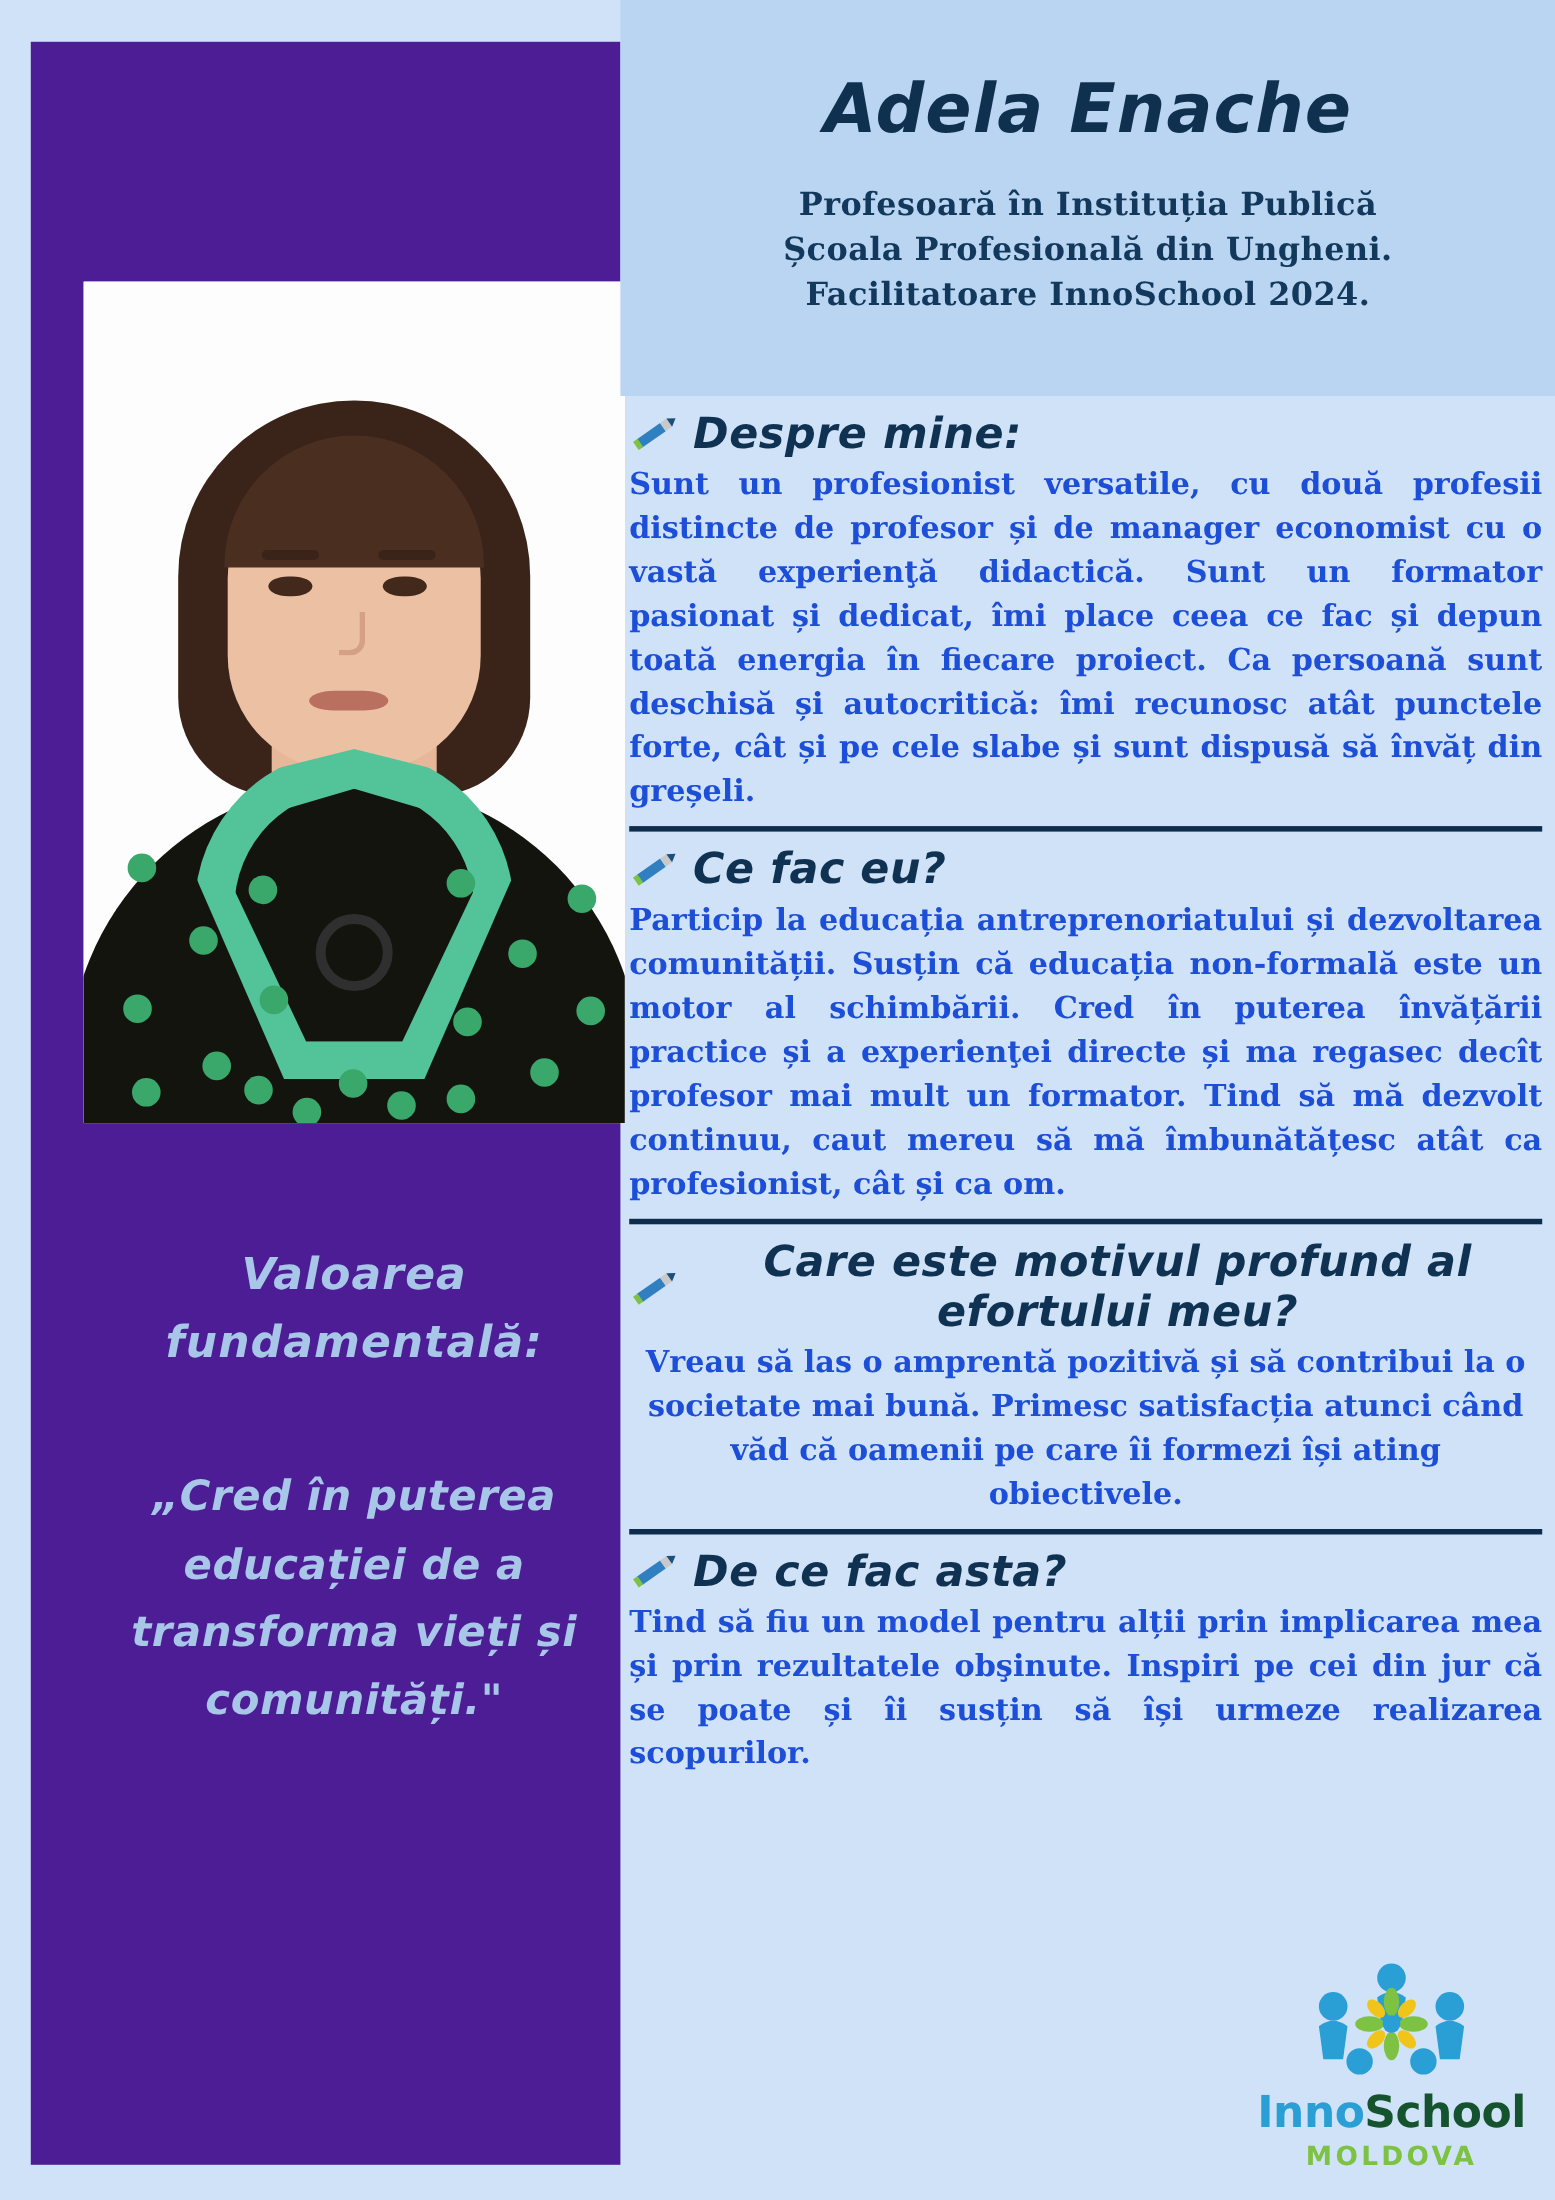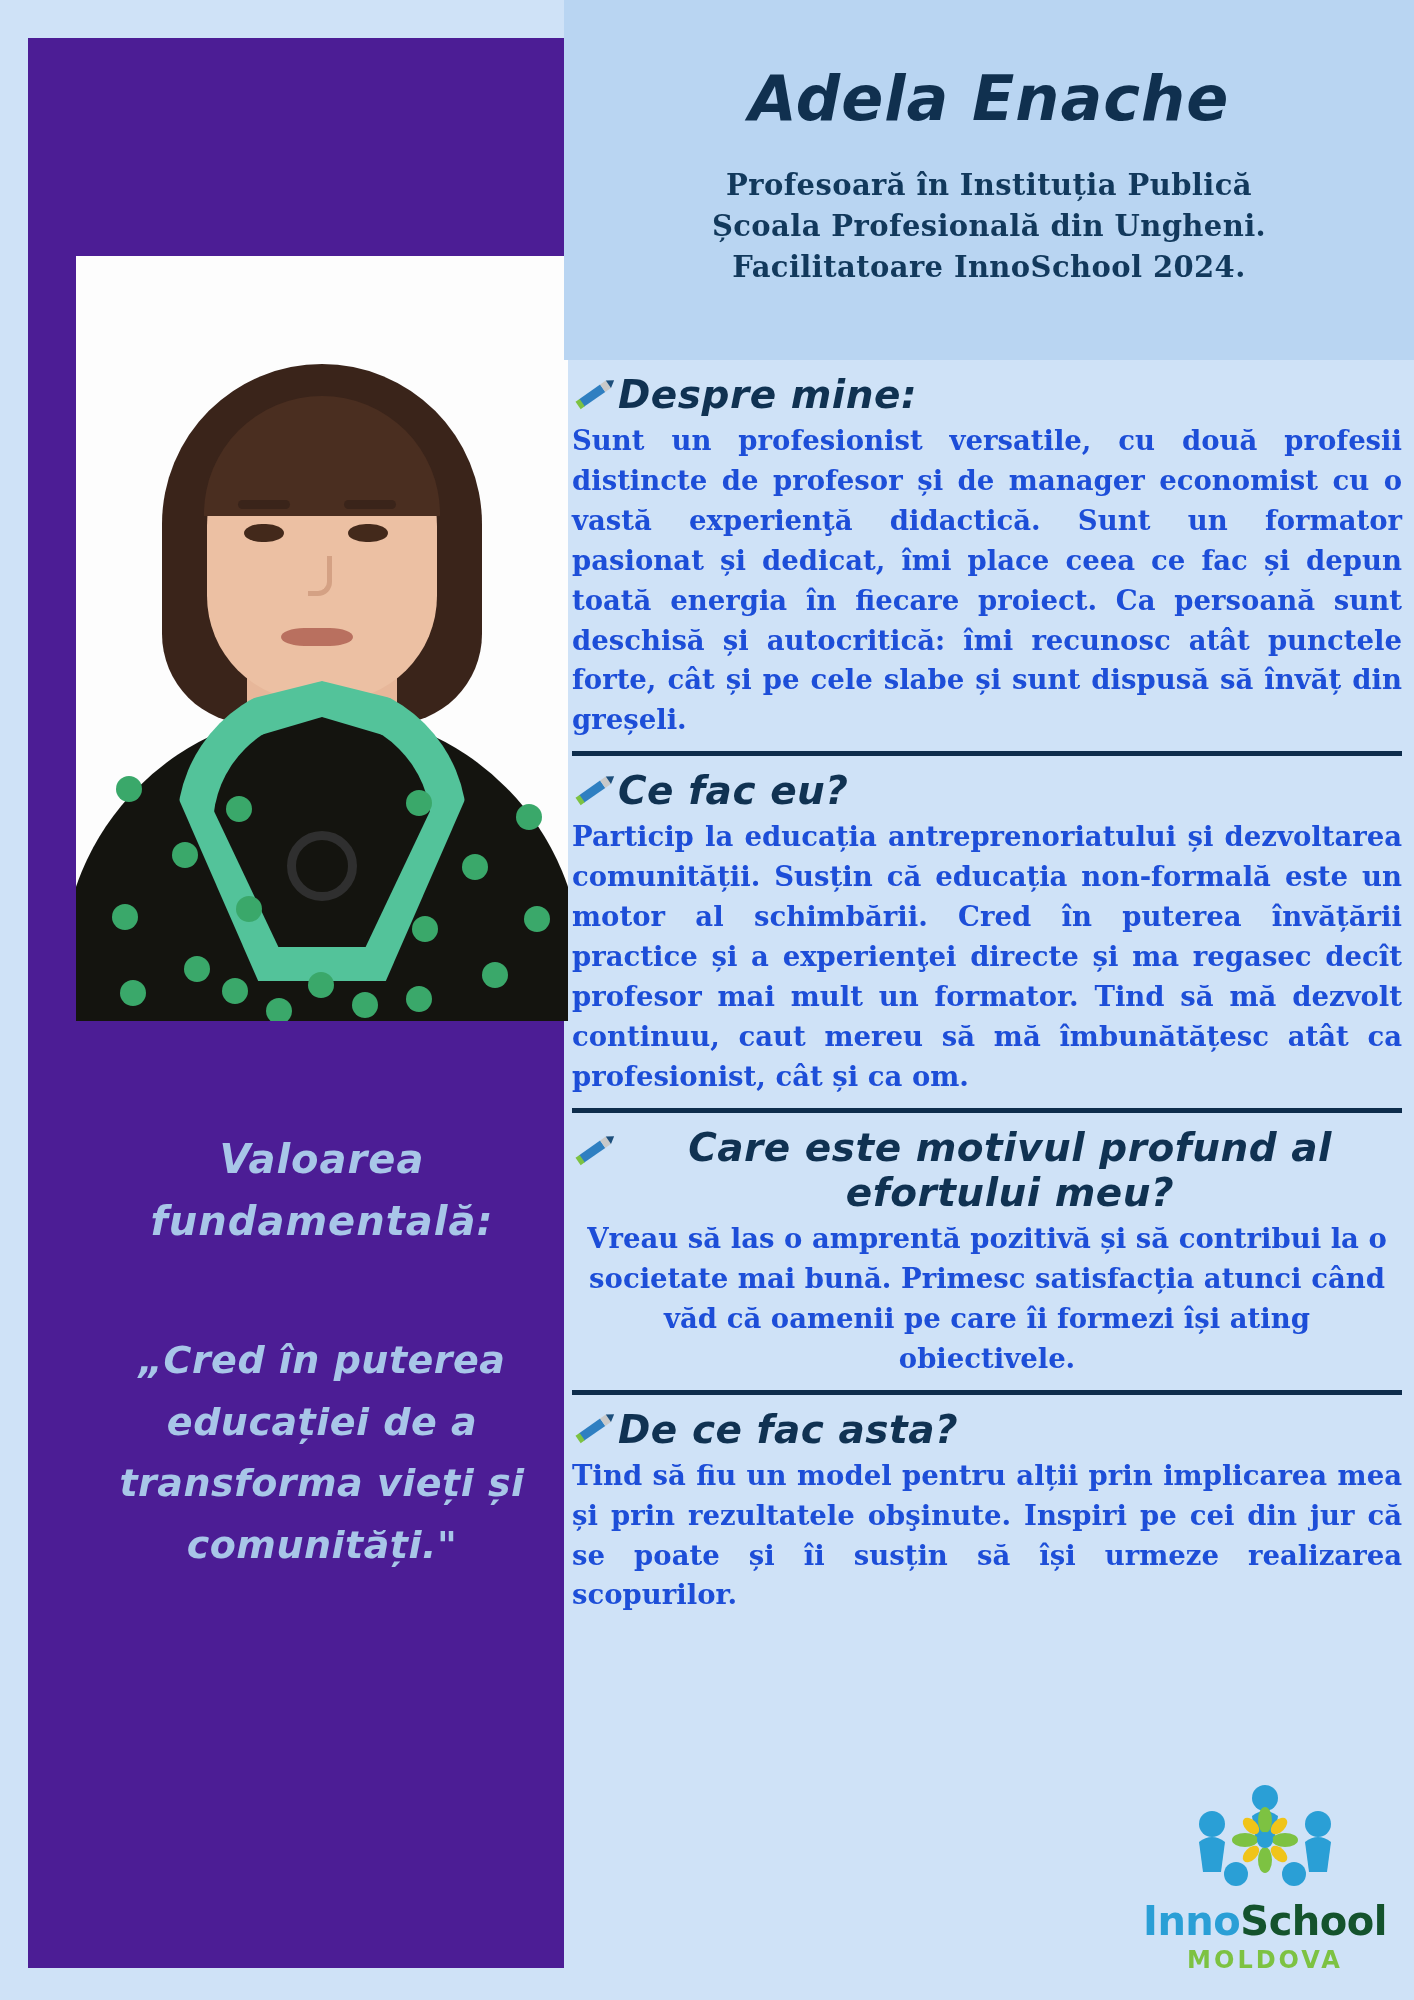--- a/index.html
+++ b/index.html
@@ -225,21 +225,21 @@
   .content {
     position: absolute;
     left: 572px;
     top: 372px;
     width: 830px;
   }
   .section { margin-bottom: 6px; }
   .sec-head {
     display: flex;
     align-items: center;
-    gap: 0;
+    gap: 12px;
     margin-bottom: 4px;
   }
   .pen-icon { flex: 0 0 auto; }
   .sec-title {
     font-family: "DejaVu Sans", sans-serif;
     font-style: italic;
     font-weight: bold;
     font-size: 39px;
     color: #103252;
     letter-spacing: 0.5px;
@@ -379,21 +379,21 @@
             </g>
           </svg>
         </span>
         <span class="sec-title">Ce fac eu?</span>
       </div>
       <div class="sec-body">Particip la educația antreprenoriatului și dezvoltarea comunității. Susțin că educația non-formală este un motor al schimbării. Cred în puterea învățării practice și a experienţei directe și ma regasec decît profesor mai mult un formator. Tind să mă dezvolt continuu, caut mereu să mă îmbunătățesc atât ca profesionist, cât și ca om.</div>
       <div class="rule"></div>
     </div>
 
     <div class="section">
-      <div class="sec-head" style="align-items:flex-start;">
+      <div class="sec-head" style="align-items:center;">
         <span class="pen-icon" style="margin-top:4px;">
           <svg width="46" height="40" viewBox="0 0 46 40">
             <g transform="rotate(-35 23 20)">
               <rect x="6" y="16" width="26" height="9" fill="#2f7fc1"></rect>
               <rect x="32" y="16" width="7" height="9" fill="#c9c9c9"></rect>
               <polygon points="39,16 46,20.5 39,25" fill="#1d4f7c"></polygon>
               <rect x="2" y="16" width="5" height="9" fill="#7dc242"></rect>
             </g>
           </svg>
         </span>

